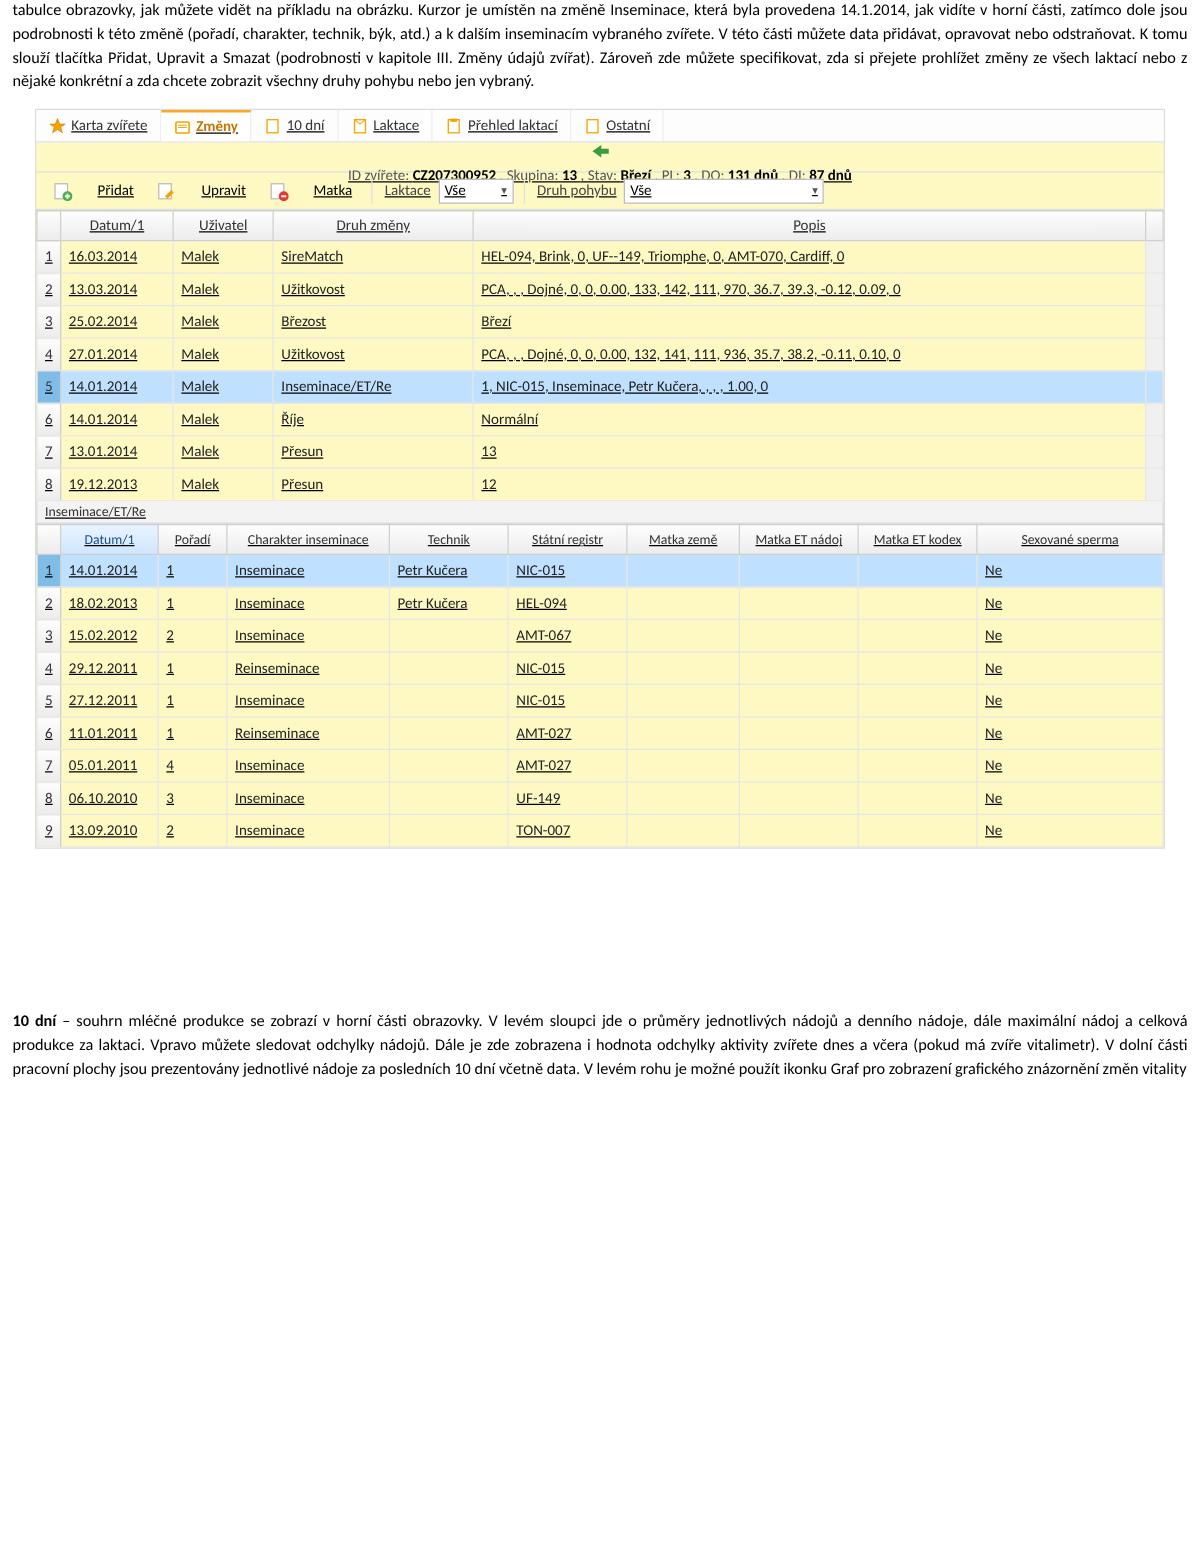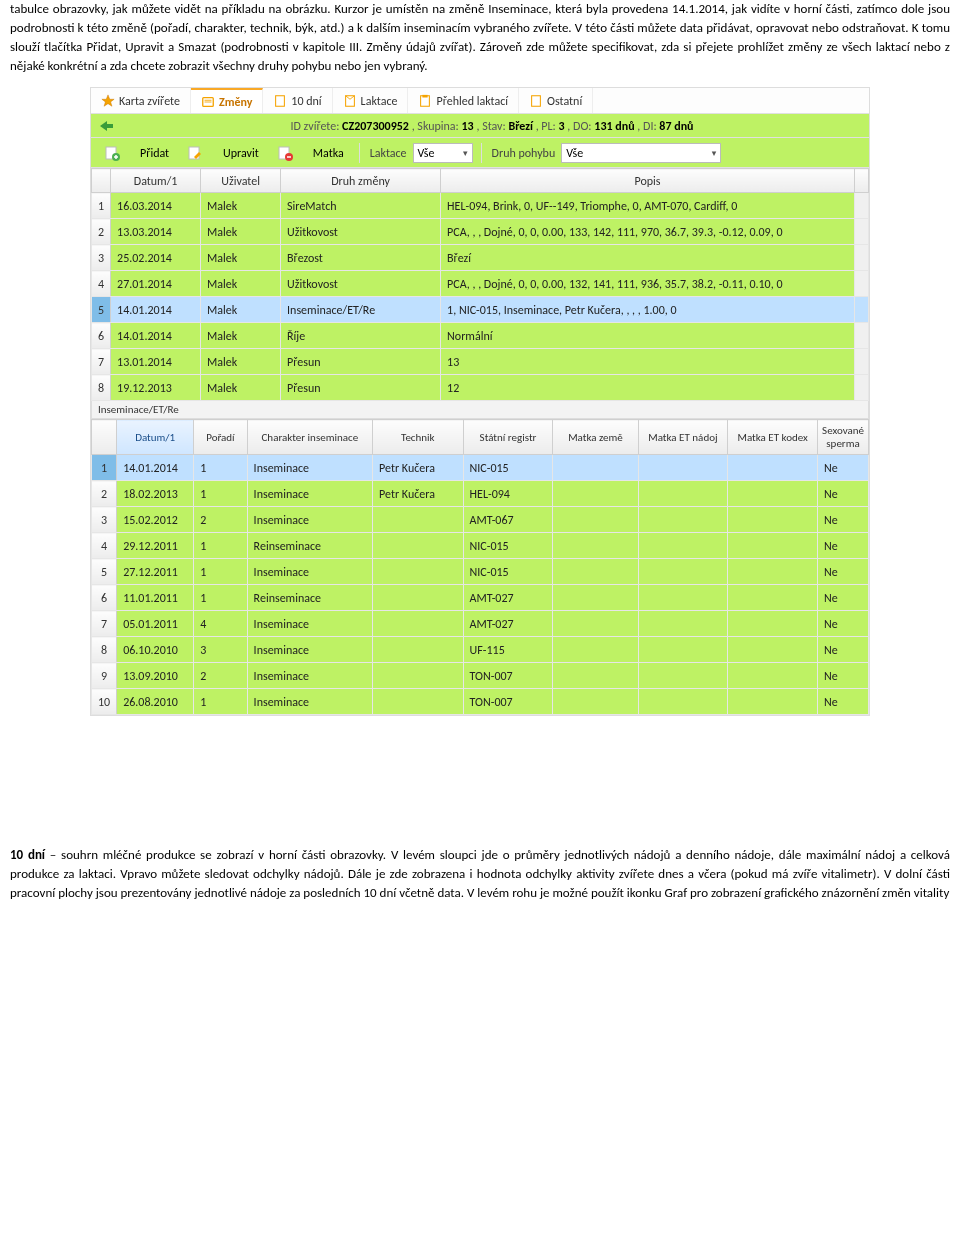--- a/index.html
+++ b/index.html
@@ -1,25 +1,25 @@
 <!DOCTYPE html>
 <html><head>
 <meta charset="utf-8">
 <style>
   * { box-sizing: border-box; margin: 0; padding: 0; }
   body { font-family: Calibri, Arial, sans-serif; background: #fff; width: 960px; }
   .doc { padding: 0 10px; }
   .para { font-size: 13px; line-height: 1.45; color: #000; text-align: justify; margin-bottom: 10px; }
   .bold { font-weight: bold; }
-  .app { border: 1px solid #ddd; margin: 12px auto 40px auto; width: 780px; background: #bef264; font-size: 12px; }
+  .app { border: 1px solid #ddd; margin: 12px auto 40px auto; width: 904px; background: #fef9c3; font-size: 12px; text-decoration: underline; }
   .tabs { display: flex; height: 26px; background: #fdfdfd; border-bottom: 1px solid #e0e0e0; }
   .tab { display: flex; align-items: center; gap: 4px; padding: 0 10px; border-right: 1px solid #eee; color: #333; cursor: default; }
   .tab.active { background: #fff; border-top: 2px solid #f9a826; color: #c77400; font-weight: 600; }
   .tab .ic { width: 14px; height: 14px; display: inline-block; }
-  .infobar { height: 24px; display: flex; align-items: center; gap: 6px; padding: 0 6px; border-bottom: 1px solid #e0e0e0; color: #555; }
+  .infobar { height: 24px; display: flex; align-items: center; gap: 6px; padding: 0 6px; border-bottom: 1px solid #e0e0e0; color: #555; flex-direction: column; }
   .infobar .arrow { width: 18px; height: 14px; }
   .infobar .txt { flex: 1; text-align: center; }
   .infobar .txt b { color: #000; }
   .toolbar { height: 30px; display: flex; align-items: center; gap: 4px; padding: 0 6px; border-bottom: 1px solid #e0e0e0; }
   .tbtn { display: flex; align-items: center; gap: 20px; padding: 2px 6px; border: 1px solid transparent; border-radius: 2px; }
   .tbtn .ic { width: 16px; height: 16px; }
   .vsep { width: 1px; height: 20px; background: #ddd; margin: 0 4px; }
   .lbl { color: #444; padding: 0 2px; }
   .combo { display: flex; align-items: center; border: 1px solid #bbb; height: 20px; padding: 0 4px; min-width: 80px; background: #fff; justify-content: space-between; }
   .combo .chev { font-size: 9px; color: #555; }
@@ -346,42 +346,30 @@
           <td></td>
           <td></td>
           <td>Ne</td>
         </tr>
         <tr>
           <td class="rownum">8</td>
           <td>06.10.2010</td>
           <td>3</td>
           <td>Inseminace</td>
           <td></td>
-          <td>UF-115</td>
+          <td>UF-149</td>
           <td></td>
           <td></td>
           <td></td>
           <td>Ne</td>
         </tr>
         <tr>
           <td class="rownum">9</td>
           <td>13.09.2010</td>
           <td>2</td>
-          <td>Inseminace</td>
-          <td></td>
-          <td>TON-007</td>
-          <td></td>
-          <td></td>
-          <td></td>
-          <td>Ne</td>
-        </tr>
-        <tr>
-          <td class="rownum">10</td>
-          <td>26.08.2010</td>
-          <td>1</td>
           <td>Inseminace</td>
           <td></td>
           <td>TON-007</td>
           <td></td>
           <td></td>
           <td></td>
           <td>Ne</td>
         </tr>
       </tbody>
   </table>

